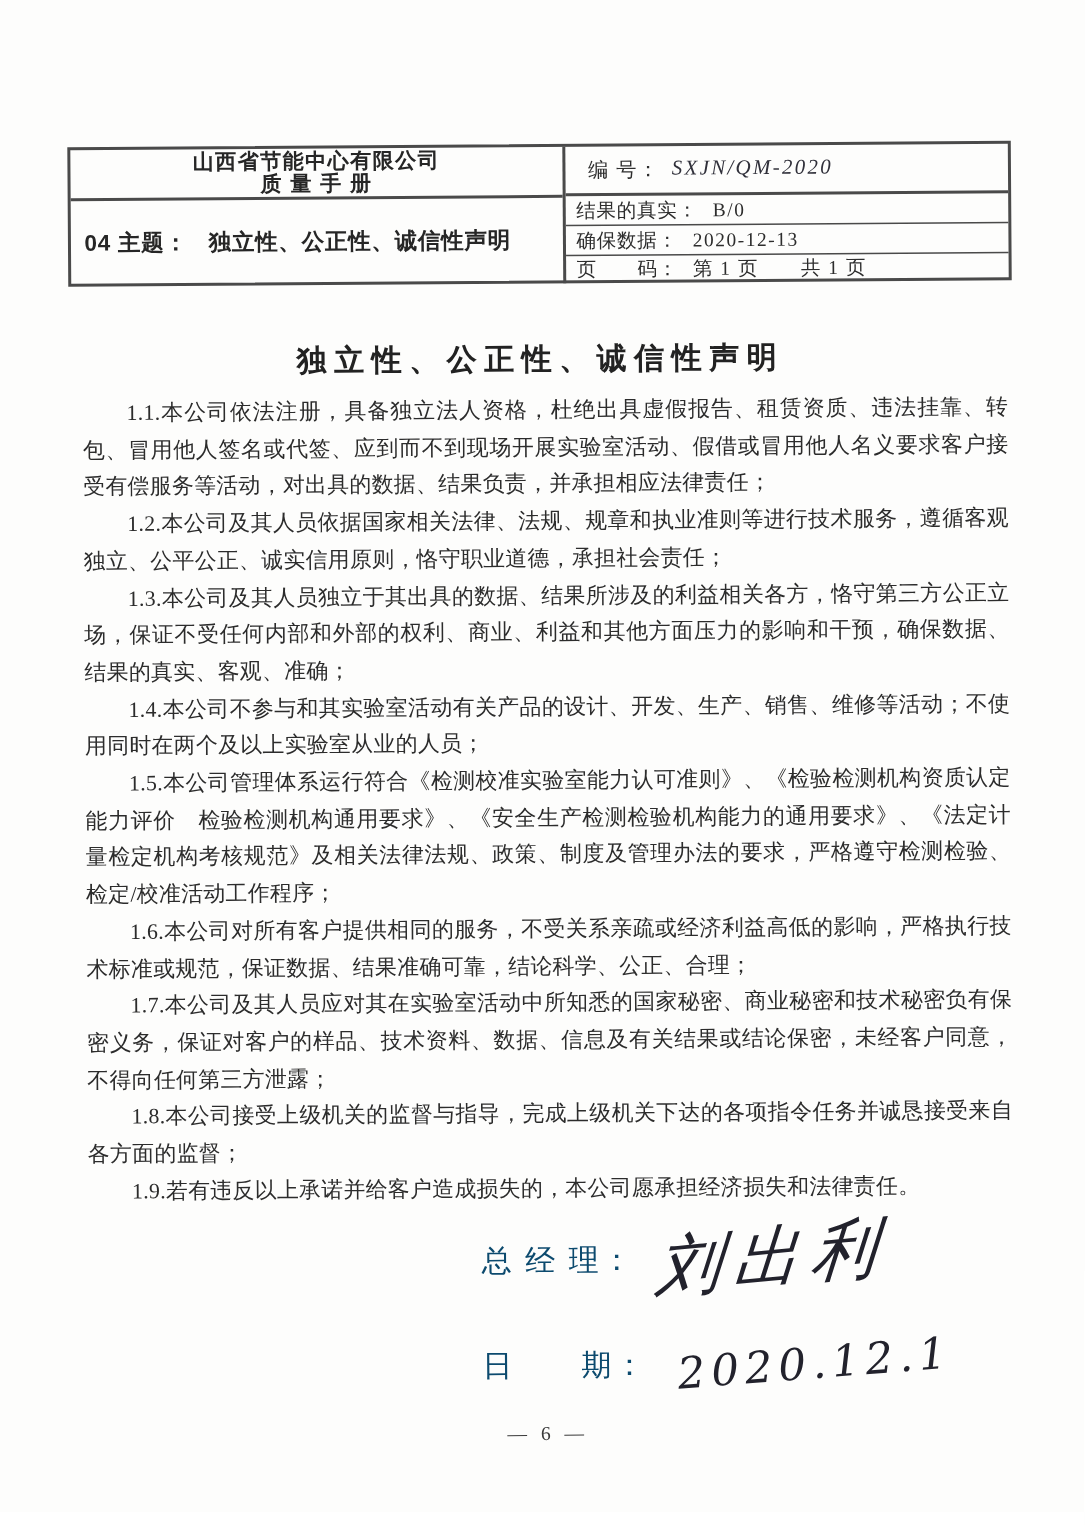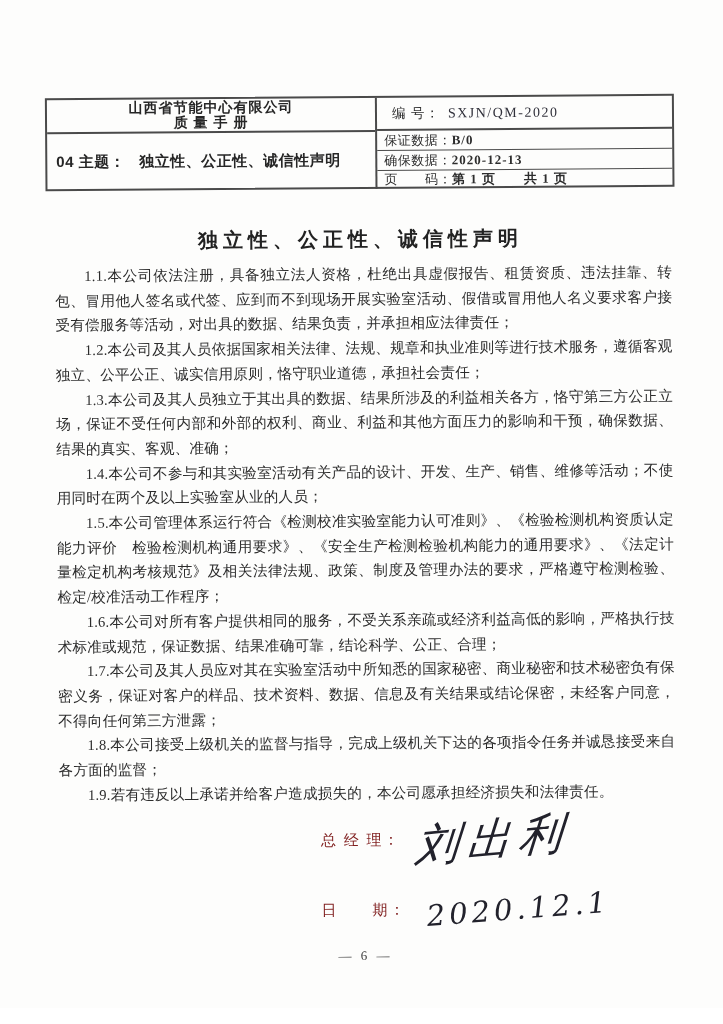--- a/index.html
+++ b/index.html
@@ -29,45 +29,45 @@
     flex:1;display:flex;align-items:center;padding-left:9px;
     font-weight:bold;font-size:15px;letter-spacing:.5px;
     font-family:"Liberation Sans","DejaVu Sans",sans-serif;color:#262626;
   }
   .subject-cell .subj{margin-left:14px;}
   .ht-right{display:flex;flex-direction:column;box-sizing:border-box;}
   .docno-cell{
     height:33px;border-bottom:2px solid #4a4a4a;box-sizing:border-box;
     display:flex;align-items:center;padding-left:15px;font-size:13.5px;letter-spacing:1px;
   }
-  .docno-cell .val{margin-left:8px;font-size:14px;letter-spacing:1.5px;color:#30303a;}
+  .docno-cell .val{margin-left:8px;font-style:italic;font-size:14px;letter-spacing:1.5px;color:#30303a;}
   .meta-row{
     height:20px;border-bottom:1.5px solid #4a4a4a;box-sizing:border-box;
     display:flex;align-items:center;padding-left:7px;font-size:13px;letter-spacing:.5px;
   }
   .meta-row:last-child{border-bottom:none;flex:1;}
-  .meta-row .val{letter-spacing:1px;font-weight:bold;}
+  .meta-row .val{margin-left:10px;letter-spacing:1px;}
 
   
   .doc-title{
     position:absolute;top:226px;left:0;width:100%;text-align:center;
     font-weight:bold;font-size:20px;letter-spacing:5px;color:#222;
   }
 
   
   .body-text{position:absolute;left:56px;right:50px;top:262px;}
   .body-text p{
     margin:0;text-indent:2em;text-align:justify;
     font-size:14.6px;line-height:24.7px;color:#2c2c2c;letter-spacing:.2px;
   }
 
   
   .sig-block{position:absolute;left:318px;top:806px;width:340px;}
   .sig-row{display:flex;align-items:center;}
-  .sig-label{font-size:15px;letter-spacing:2px;color:#7f1d1d;white-space:nowrap;}
+  .sig-label{font-size:20px;letter-spacing:2px;color:#0c4a6e;white-space:nowrap;}
   .sig-name{
     margin-left:14px;font-family:"DejaVu Serif","Liberation Serif",serif;
     font-style:italic;font-size:44px;letter-spacing:8px;color:#22222c;
     transform:rotate(-5deg) skewX(-10deg);display:inline-block;line-height:60px;
   }
   .sig-row.name-row{height:68px;}
   .sig-row.date-row{margin-top:14px;height:44px;}
   .sig-date{
     margin-left:20px;font-family:"DejaVu Serif","Liberation Serif",serif;
     font-style:italic;font-size:29px;letter-spacing:4px;color:#22222c;
@@ -96,21 +96,21 @@
           <span>04 主题：</span>
           <span class="subj">独立性、公正性、诚信性声明</span>
         </div>
       </div>
       <div class="ht-right">
         <div class="docno-cell">
           <span>编 号：</span>
           <span class="val">SXJN/QM-2020</span>
         </div>
         <div class="meta-row">
-          <span>保证数据：</span>
+          <span>结果的真实：</span>
           <span class="val">B/0</span>
         </div>
         <div class="meta-row">
           <span>确保数据：</span>
           <span class="val">2020-12-13</span>
         </div>
         <div class="meta-row">
           <span>页　　码：</span>
           <span class="val">第 1 页　　共 1 页</span>
         </div>

